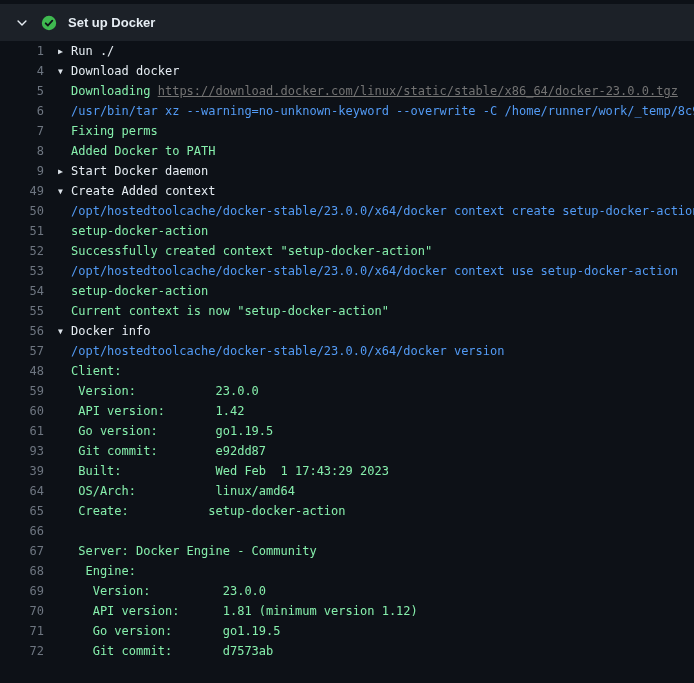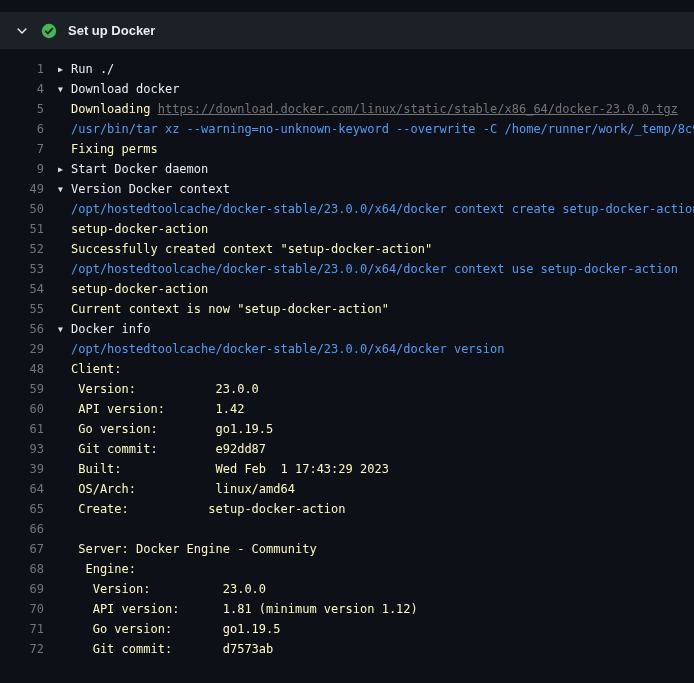--- a/index.html
+++ b/index.html
@@ -2,48 +2,47 @@
 <html><head>
 <meta charset="utf-8">
 <style>
   html,body{margin:0;padding:0;}
   body{
     width:694px;height:683px;overflow:hidden;
     background:#0d1117;
     font-family:"Liberation Sans",sans-serif;
   }
   .step-header{
-    margin-top:12px;
+    margin-top:4px;
     height:37px;
     background:#1c2128;
     display:flex;align-items:center;
     padding:0 14px;gap:11px;
     box-sizing:border-box;
   }
   .chev-btn{display:flex;align-items:center;justify-content:center;width:16px;height:16px;cursor:pointer;}
   .status-icon{display:flex;align-items:center;}
   .step-title{color:#e6edf3;font-size:13px;font-weight:600;}
   .log{
     font-family:"DejaVu Sans Mono","Liberation Mono",monospace;
     font-size:12px;line-height:20px;
-    padding-top:10px;
     color:#b8c0c9;
   }
   .log-row{white-space:pre;height:20px;overflow:hidden;}
   .line-num{
     display:inline-block;width:44px;text-align:right;
     color:#6e7681;margin-right:14px;
     cursor:pointer;
   }
   .arrow{
     display:inline-block;width:13px;
     color:#dde4ea;font-size:8px;
     vertical-align:1px;
   }
-  .seg-plain{color:#fef9c3;}
+  .seg-plain{color:#86efac;}
   .seg-group{color:#e6edf3;}
   .seg-command{color:#539bf5;}
   .seg-link{color:#737373;text-decoration:underline;cursor:pointer;}
 </style>
 </head>
 <body>
 
 <div class="step-header">
   <span class="chev-btn">
     <svg width="14" height="14" viewBox="0 0 16 16">
@@ -58,30 +57,31 @@
   </span>
   <span class="step-title">Set up Docker</span>
 </div>
 
 <div class="log">
     <div class="log-row"><span class="line-num">1</span><span class="arrow">▶</span><span class="seg-group">Run ./</span></div>
     <div class="log-row"><span class="line-num">4</span><span class="arrow">▼</span><span class="seg-group">Download docker</span></div>
     <div class="log-row"><span class="line-num">5</span><span class="arrow"></span><span class="seg-plain">Downloading </span><span class="seg-link">https://download.docker.com/linux/static/stable/x86_64/docker-23.0.0.tgz</span></div>
     <div class="log-row"><span class="line-num">6</span><span class="arrow"></span><span class="seg-command">/usr/bin/tar xz --warning=no-unknown-keyword --overwrite -C /home/runner/work/_temp/8c9</span></div>
     <div class="log-row"><span class="line-num">7</span><span class="arrow"></span><span class="seg-plain">Fixing perms</span></div>
+    <div class="log-row"><span class="line-num">8</span><span class="arrow"></span><span class="seg-plain">Added Docker to PATH</span></div>
     <div class="log-row"><span class="line-num">9</span><span class="arrow">▶</span><span class="seg-group">Start Docker daemon</span></div>
-    <div class="log-row"><span class="line-num">49</span><span class="arrow">▼</span><span class="seg-group">Version Docker context</span></div>
+    <div class="log-row"><span class="line-num">49</span><span class="arrow">▼</span><span class="seg-group">Create Added context</span></div>
     <div class="log-row"><span class="line-num">50</span><span class="arrow"></span><span class="seg-command">/opt/hostedtoolcache/docker-stable/23.0.0/x64/docker context create setup-docker-action</span></div>
     <div class="log-row"><span class="line-num">51</span><span class="arrow"></span><span class="seg-plain">setup-docker-action</span></div>
     <div class="log-row"><span class="line-num">52</span><span class="arrow"></span><span class="seg-plain">Successfully created context "setup-docker-action"</span></div>
     <div class="log-row"><span class="line-num">53</span><span class="arrow"></span><span class="seg-command">/opt/hostedtoolcache/docker-stable/23.0.0/x64/docker context use setup-docker-action</span></div>
     <div class="log-row"><span class="line-num">54</span><span class="arrow"></span><span class="seg-plain">setup-docker-action</span></div>
     <div class="log-row"><span class="line-num">55</span><span class="arrow"></span><span class="seg-plain">Current context is now "setup-docker-action"</span></div>
     <div class="log-row"><span class="line-num">56</span><span class="arrow">▼</span><span class="seg-group">Docker info</span></div>
-    <div class="log-row"><span class="line-num">29</span><span class="arrow"></span><span class="seg-command">/opt/hostedtoolcache/docker-stable/23.0.0/x64/docker version</span></div>
+    <div class="log-row"><span class="line-num">57</span><span class="arrow"></span><span class="seg-command">/opt/hostedtoolcache/docker-stable/23.0.0/x64/docker version</span></div>
     <div class="log-row"><span class="line-num">48</span><span class="arrow"></span><span class="seg-plain">Client:</span></div>
     <div class="log-row"><span class="line-num">59</span><span class="arrow"></span><span class="seg-plain"> Version:           23.0.0</span></div>
     <div class="log-row"><span class="line-num">60</span><span class="arrow"></span><span class="seg-plain"> API version:       1.42</span></div>
     <div class="log-row"><span class="line-num">61</span><span class="arrow"></span><span class="seg-plain"> Go version:        go1.19.5</span></div>
     <div class="log-row"><span class="line-num">93</span><span class="arrow"></span><span class="seg-plain"> Git commit:        e92dd87</span></div>
     <div class="log-row"><span class="line-num">39</span><span class="arrow"></span><span class="seg-plain"> Built:             Wed Feb  1 17:43:29 2023</span></div>
     <div class="log-row"><span class="line-num">64</span><span class="arrow"></span><span class="seg-plain"> OS/Arch:           linux/amd64</span></div>
     <div class="log-row"><span class="line-num">65</span><span class="arrow"></span><span class="seg-plain"> Create:           setup-docker-action</span></div>
     <div class="log-row"><span class="line-num">66</span><span class="arrow"></span></div>
     <div class="log-row"><span class="line-num">67</span><span class="arrow"></span><span class="seg-plain"> Server: Docker Engine - Community</span></div>

